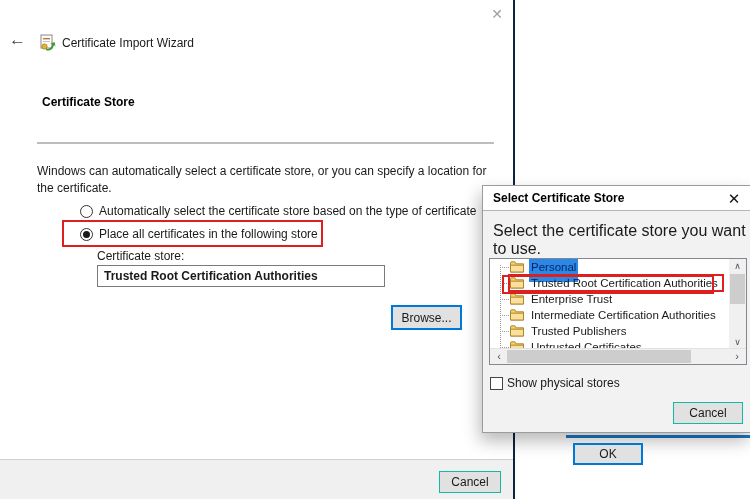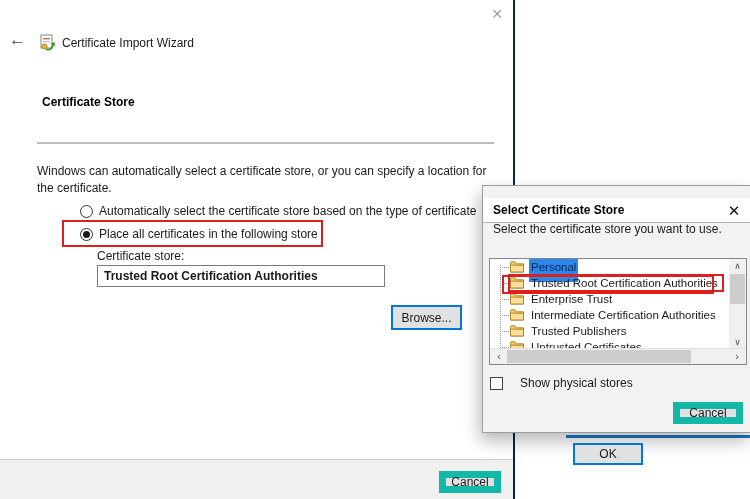--- a/index.html
+++ b/index.html
@@ -22,35 +22,35 @@
   .radio-row{position:absolute;display:flex;align-items:center;gap:6px;cursor:pointer;}
   .radio{width:13px;height:13px;border:1px solid #333;border-radius:50%;background:#fff;position:relative;flex:0 0 13px;}
   .radio.checked::after{content:"";position:absolute;left:2px;top:2px;width:7px;height:7px;border-radius:50%;background:#1a1a1a;}
   .radio-label{font-size:12px;color:#1a1a1a;white-space:nowrap;}
   .red-box{position:absolute;border:2px solid #dd1f1f;pointer-events:none;}
 
   .store-label{position:absolute;left:97px;top:249px;font-size:12px;color:#1a1a1a;}
   .store-input{position:absolute;left:97px;top:265px;width:288px;height:22px;border:1px solid #7a7a7a;
     background:#fff;font-size:12px;font-weight:bold;color:#1a1a1a;padding:0 6px;outline:none;}
   .btn{display:flex;align-items:center;justify-content:center;font-size:12px;color:#1a1a1a;
-    background:#e1e1e1;border:7px solid #14b8a6;cursor:pointer;}
+    background:#e1e1e1;border:1px solid #14b8a6;cursor:pointer;}
   .btn.focus{border:2px solid #0078d7;margin-top:41px;}
   .browse-btn{position:absolute;left:391px;top:264px;width:71px;height:25px;}
   .bottom-strip{position:absolute;left:0;top:459px;width:513px;height:40px;background:#f0f0f0;border-top:1px solid #cfcfcf;}
   .next-btn{position:absolute;left:368px;top:485px;width:57px;height:22px;}
   .wiz-cancel-btn{position:absolute;left:439px;top:471px;width:62px;height:22px;}
 
   
   .popup{position:absolute;left:482px;top:185px;width:268px;height:248px;background:#f2f2f2;
     border:1px solid #9b9b9b;border-right:none;z-index:2;box-shadow:-2px 8px 16px rgba(0,0,0,0.28);}
-  .popup-titlebar{position:absolute;left:0;top:0;width:100%;height:25px;background:#fff;border-bottom:1px solid #b5b5b5;margin-top:12px;}
+  .popup-titlebar{position:absolute;left:0;top:0;width:100%;height:25px;background:#fff;border-bottom:1px solid #b5b5b5;}
   .popup-title{position:absolute;left:10px;top:5px;font-size:12px;font-weight:bold;color:#000;}
   .popup-close{position:absolute;right:6px;top:3px;width:20px;height:19px;font-size:15px;line-height:19px;
     text-align:center;color:#111;cursor:pointer;}
-  .popup-sub{position:absolute;left:10px;top:36px;font-size:12px;color:#1a1a1a;}
+  .popup-sub{position:absolute;left:10px;top:36px;font-size:16px;color:#1a1a1a;}
 
   .listbox{position:absolute;left:6px;top:72px;width:258px;height:107px;background:#fff;border:1px solid #828790;overflow:hidden;}
   .rows{position:absolute;left:0;top:0;width:239px;height:90px;overflow:hidden;}
   .tree-vline{position:absolute;left:10px;top:6px;width:1px;height:84px;
     background-image:linear-gradient(#9a9a9a 50%,transparent 50%);background-size:1px 2px;}
   .trow{position:relative;height:16px;display:flex;align-items:center;padding-left:10px;cursor:pointer;}
   .tstub{width:9px;height:0;border-top:1px dotted #9a9a9a;flex:0 0 9px;}
   .tinner{display:inline-flex;align-items:center;gap:5px;padding:0 3px 0 1px;height:16px;}
   .trow .lbl{font-size:11.5px;color:#1a1a1a;white-space:nowrap;line-height:14px;padding:8px 2px;}
   .trow .lbl.selected{background:#2b88e8;color:#06245a;}
@@ -60,21 +60,21 @@
   .hscroll{position:absolute;left:0;bottom:0;width:256px;height:16px;background:#f0f0f0;border-top:1px solid #e2e2e2;}
   .s-arrow{position:absolute;color:#555;font-size:9px;text-align:center;cursor:pointer;}
   .v-up{left:0;top:0;width:17px;height:14px;line-height:14px;}
   .v-down{left:0;bottom:0;width:17px;height:14px;line-height:14px;}
   .h-left{left:2px;top:0;width:14px;height:15px;line-height:15px;font-size:11px;}
   .h-right{right:2px;top:0;width:14px;height:15px;line-height:15px;font-size:11px;}
   .v-thumb{position:absolute;left:1px;top:15px;width:15px;height:30px;background:#cdcdcd;cursor:pointer;}
   .h-thumb{position:absolute;left:17px;top:1px;width:184px;height:13px;background:#cdcdcd;cursor:pointer;}
   .list-redbox{position:absolute;left:12px;top:16px;width:212px;height:19px;border:2px solid #dd1f1f;pointer-events:none;z-index:3;}
 
-  .chk-row{position:absolute;left:7px;top:190px;display:flex;align-items:center;gap:17px;cursor:pointer;}
+  .chk-row{position:absolute;left:7px;top:190px;display:flex;align-items:center;gap:4px;cursor:pointer;}
   .checkbox{width:13px;height:13px;border:1px solid #444;background:#fff;flex:0 0 13px;}
   .chk-label{font-size:12px;color:#1a1a1a;}
   .ok-btn{position:absolute;left:90px;top:216px;width:70px;height:22px;}
   .popup-cancel-btn{position:absolute;left:190px;top:216px;width:70px;height:22px;}
 
   .accent-line{position:absolute;left:566px;top:435px;width:184px;height:3px;background:#1878c8;z-index:1;}
 </style>
 </head>
 <body>
 

